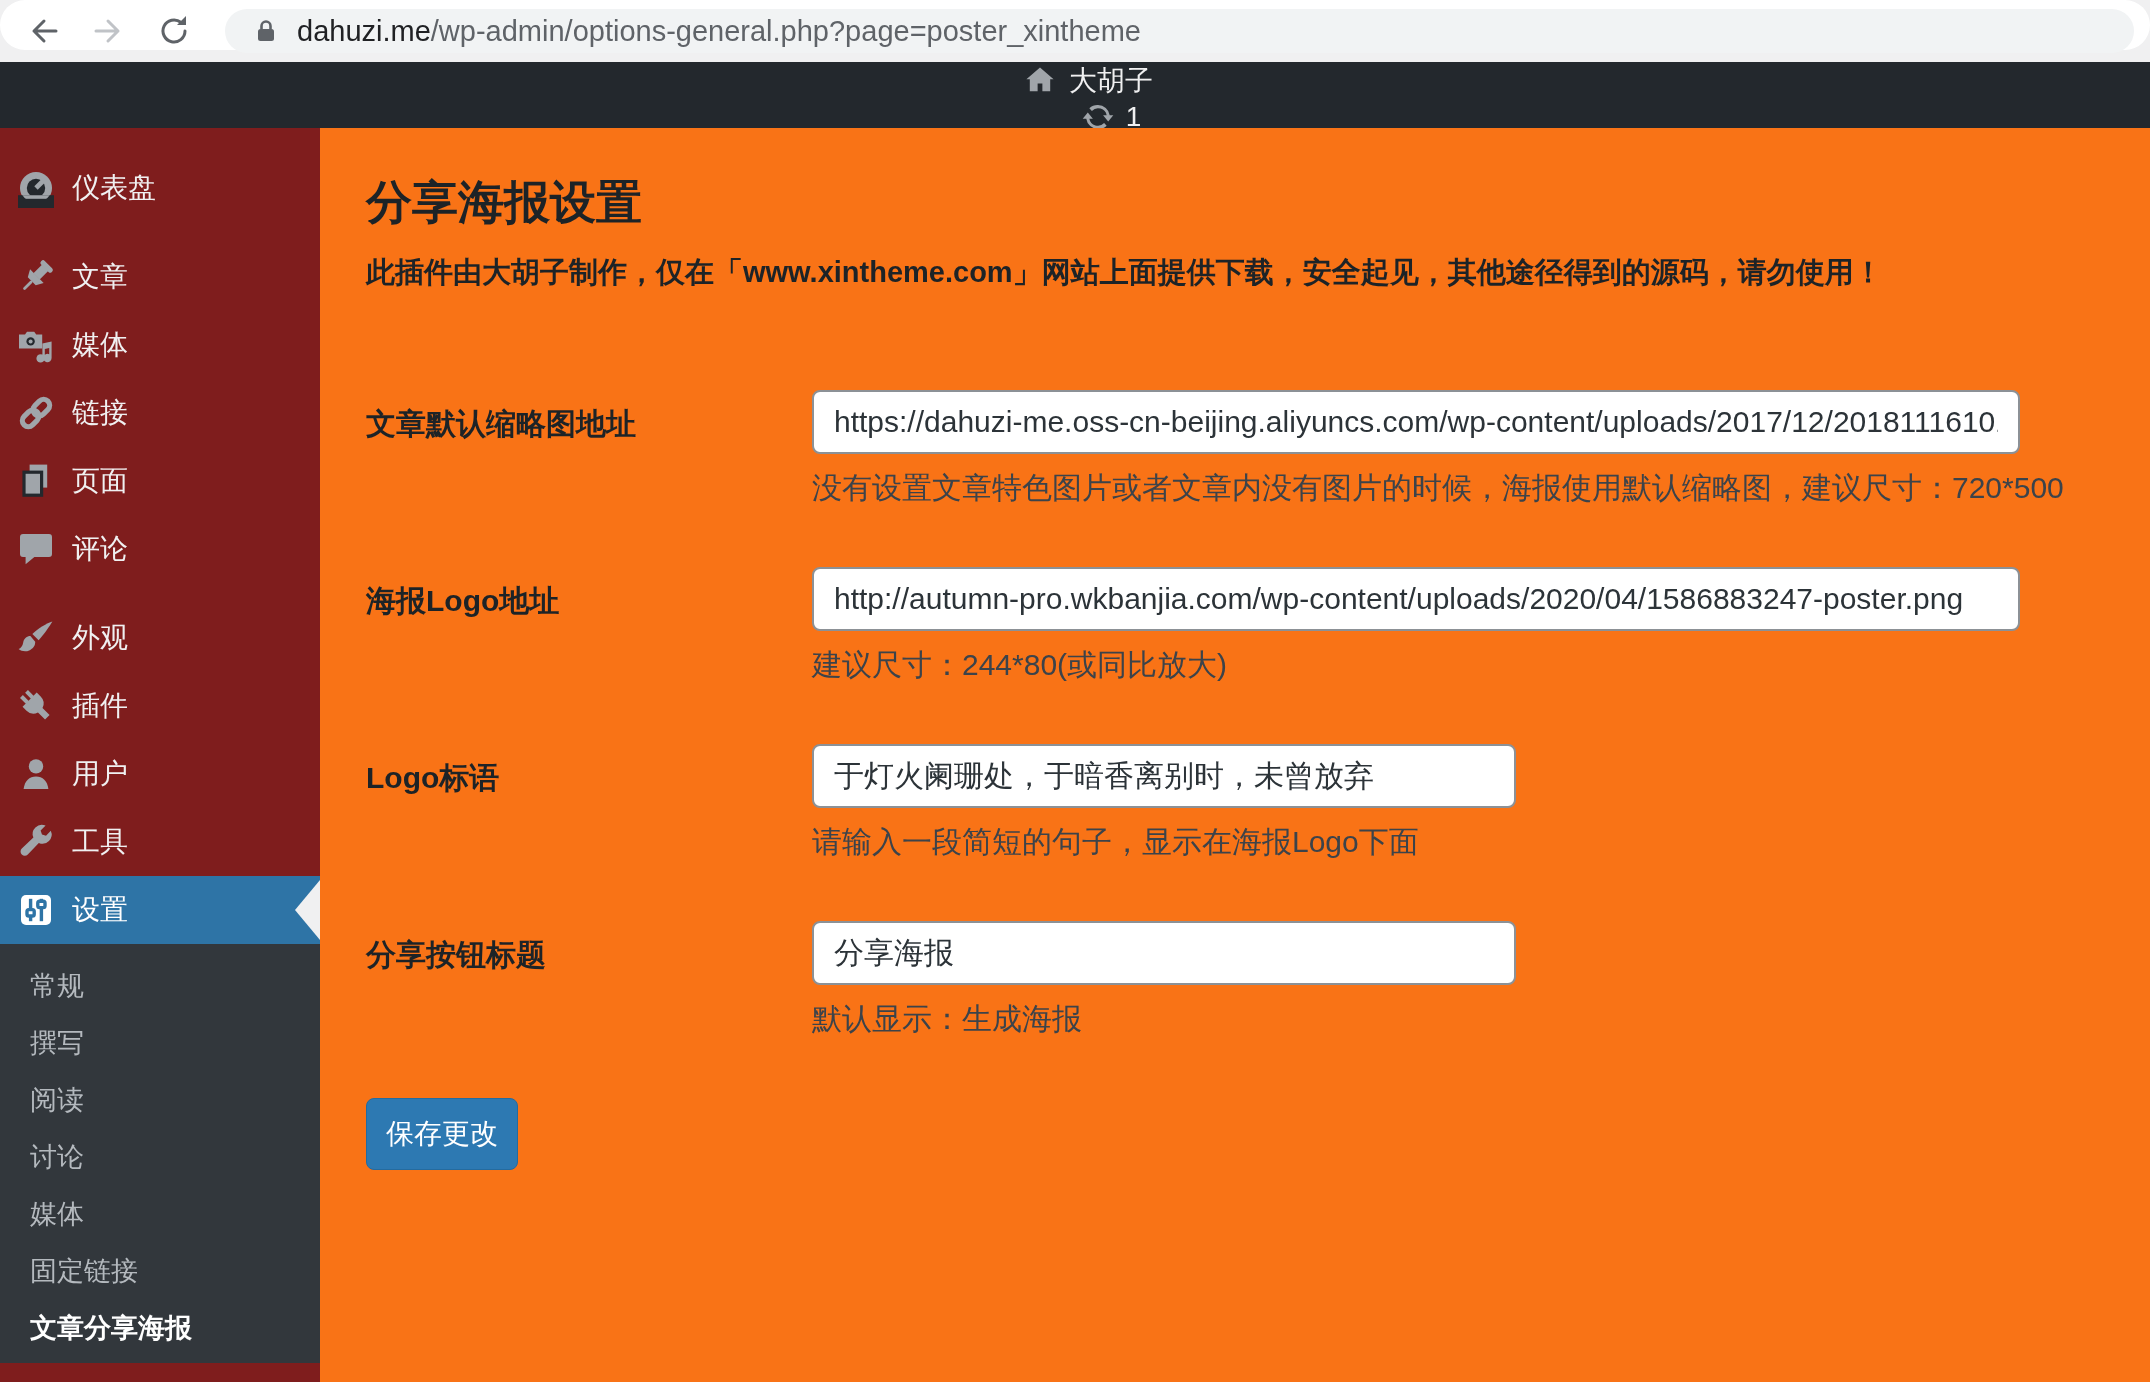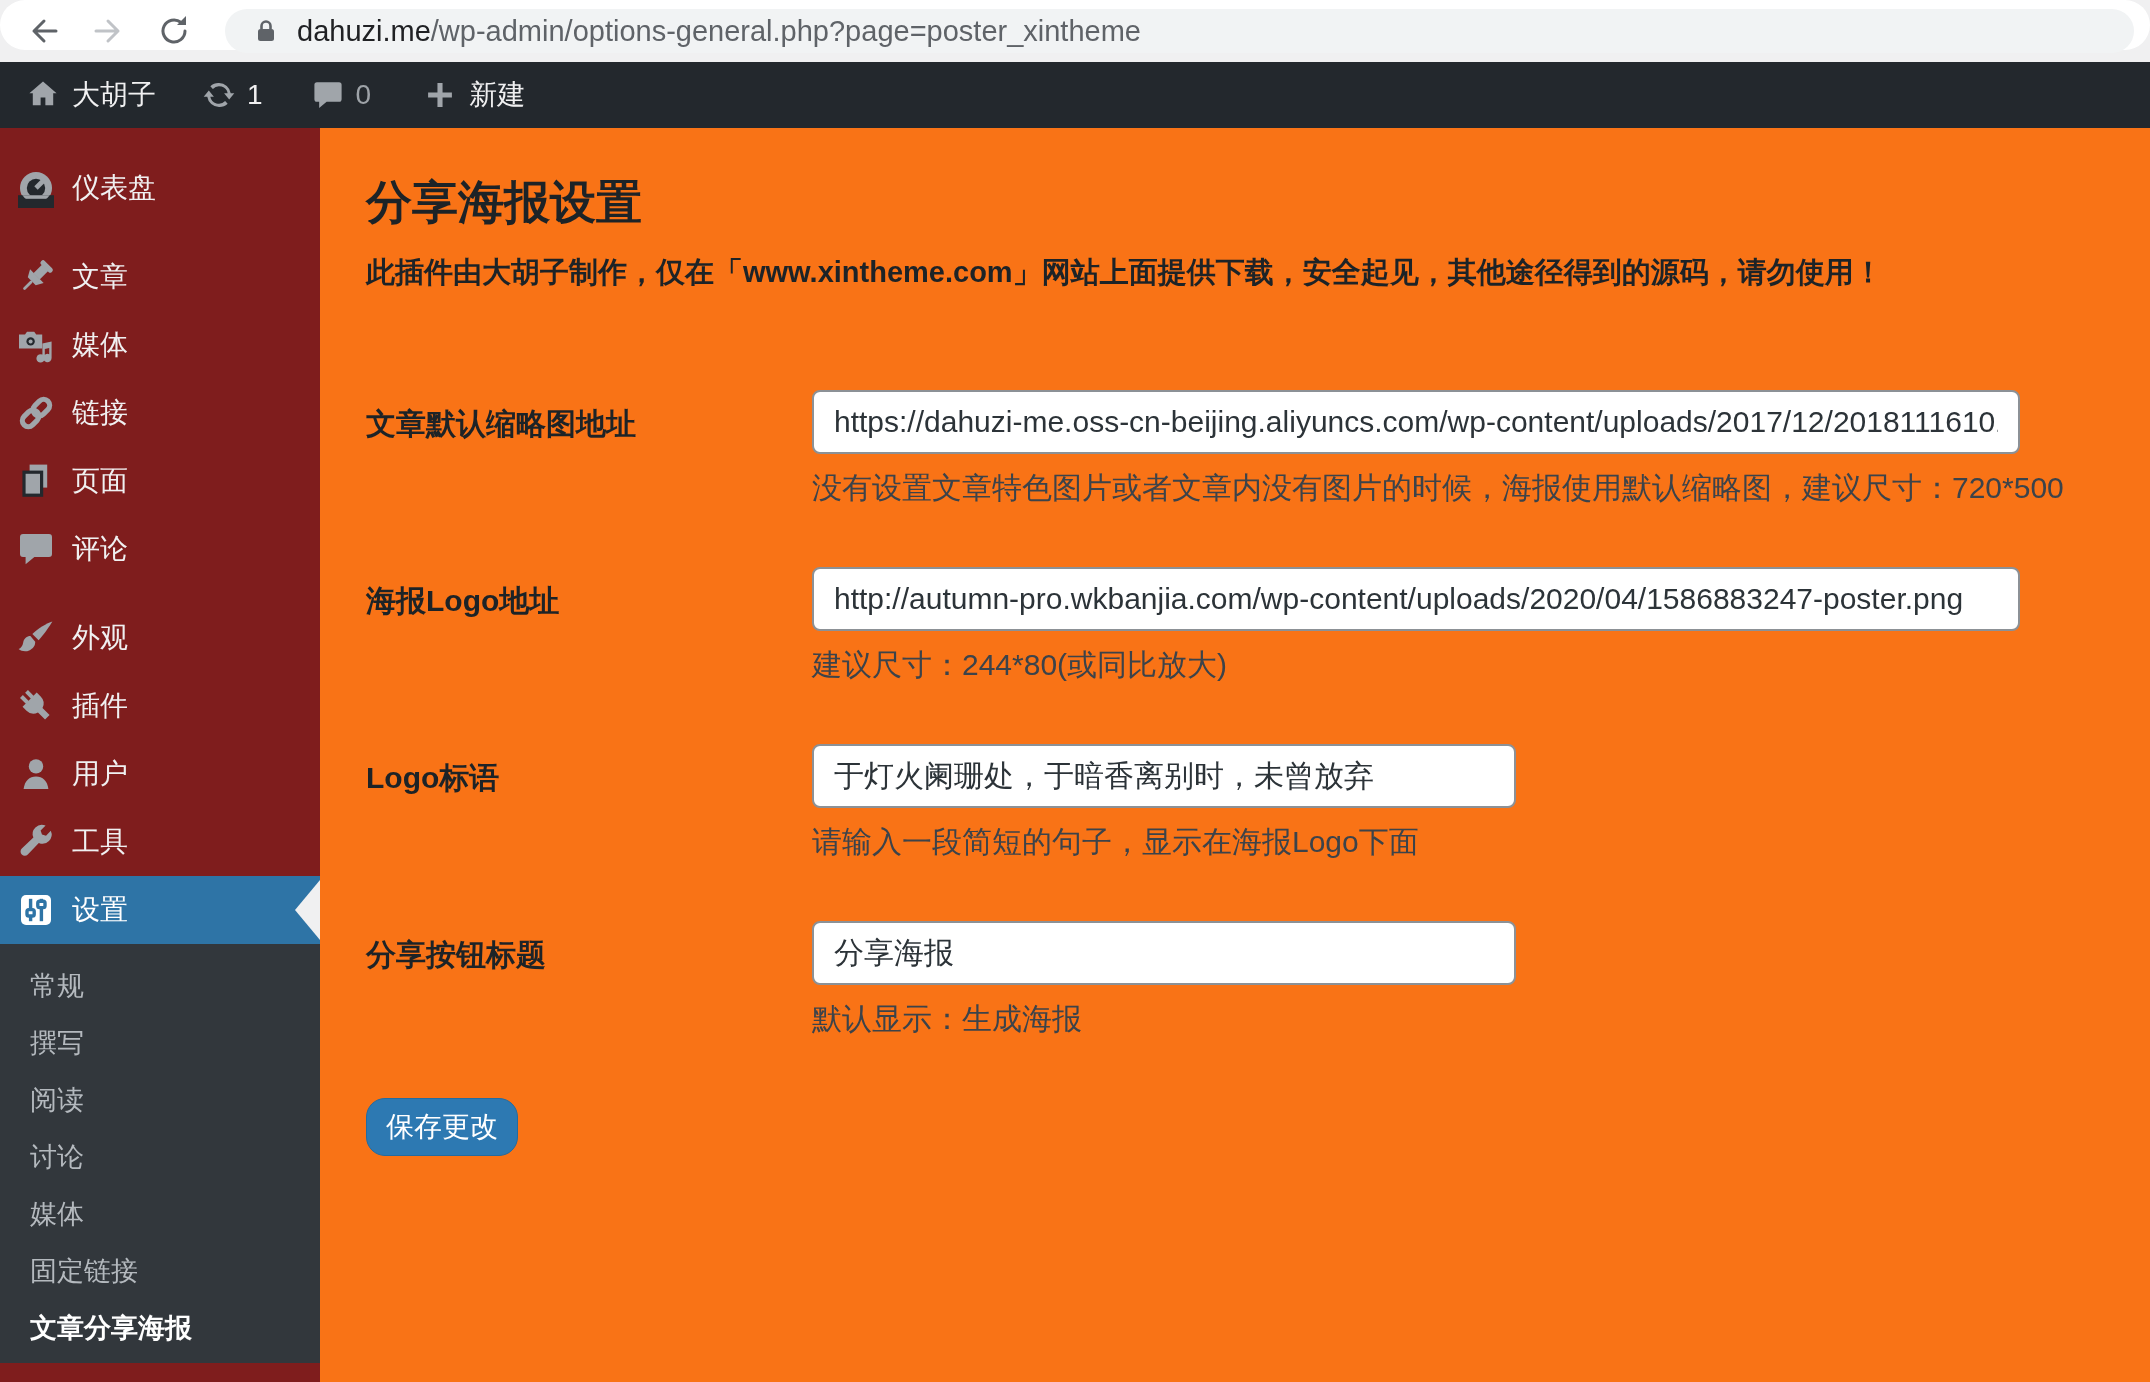--- a/index.html
+++ b/index.html
@@ -14,21 +14,21 @@
   .nav-fwd  { left:90px; color:#c0c3c7; }
   .nav-refresh { left:156px; }
   .url-pill { position:absolute; left:225px; top:9px; width:1909px; height:44px; border-radius:22px; background:#f1f3f4; display:flex; align-items:center; }
   .lock { margin-left:28px; width:26px; height:26px; color:#5f6368; flex:none; }
   .lock svg { width:26px; height:26px; display:block; }
   .url-text { margin-left:18px; font-size:29px; white-space:nowrap; overflow:hidden; }
   .url-host { color:#202124; }
   .url-path { color:#5f6368; }
 
   
-  .admin-bar { position:absolute; left:0; top:62px; width:2150px; height:66px; background:#23282d; display:flex; align-items:center; padding-left:26px; }
+  .admin-bar { position:absolute; left:0; top:62px; width:2150px; height:66px; background:#23282d; display:flex; align-items:center; padding-left:26px;flex-direction:column; }
   .ab-item { display:flex; align-items:center; height:66px; cursor:pointer; }
   .ab-item svg { width:34px; height:34px; color:#a0a5aa; display:block; }
   .ab-text { font-size:28px; color:#f0f0f1; margin-left:12px; }
   .ab-count-light { font-size:28px; color:#f0f0f1; margin-left:11px; }
   .ab-count-dim { font-size:28px; color:#9ea3a8; margin-left:11px; }
   .gap-a { margin-left:46px; } .gap-b { margin-left:48px; } .gap-c { margin-left:52px; }
 
   
   .sidebar { position:absolute; left:0; top:128px; width:320px; bottom:0; background:#7f1d1d; }
   .menu { padding-top:26px; list-style:none; }
@@ -51,22 +51,22 @@
   .notice { margin-top:22px; font-size:29px; line-height:42px; font-weight:700; color:#1d2327; }
   .form { margin-top:97px; }
   .row { display:flex; margin-bottom:62px; }
   .lbl { width:446px; flex:none; padding-top:14px; font-size:30px; font-weight:700; color:#1d2327; }
   .fld input { display:block; height:64px; background:#ffffff; border:2px solid #8c9196; border-radius:8px;
       padding:0 20px; font-size:30px; color:#2c3338; font-family:inherit; outline:none; }
   .fld input.wide { width:1208px; }
   .fld input.narrow { width:704px; }
   .help { margin-top:17px; font-size:30px; line-height:34px; color:#3c434a; }
   .save-wrap { margin-top:16px; }
-  .save-btn { display:inline-block; height:58px; padding:0 19px; background:#2d79b2; border:1px solid #246b9f;
-      border-radius:19px; color:#ffffff; font-size:28px; line-height:52px; font-family:inherit; cursor:pointer; }
+  .save-btn { display:inline-block; height:72px; padding:0 19px; background:#2d79b2; border:1px solid #246b9f;
+      border-radius:8px; color:#ffffff; font-size:28px; line-height:52px; font-family:inherit; cursor:pointer; }
 </style>
 </head>
 <body>
 
 <div class="browser-bar">
   <div class="nav-btn nav-back">
     <svg viewBox="0 0 36 36">
       <path d="M8 18 L18 8 M8 18 L18 28 M8 18 H30" stroke="currentColor" stroke-width="3" fill="none" stroke-linecap="round" stroke-linejoin="round"></path>
     </svg>
   </div>

